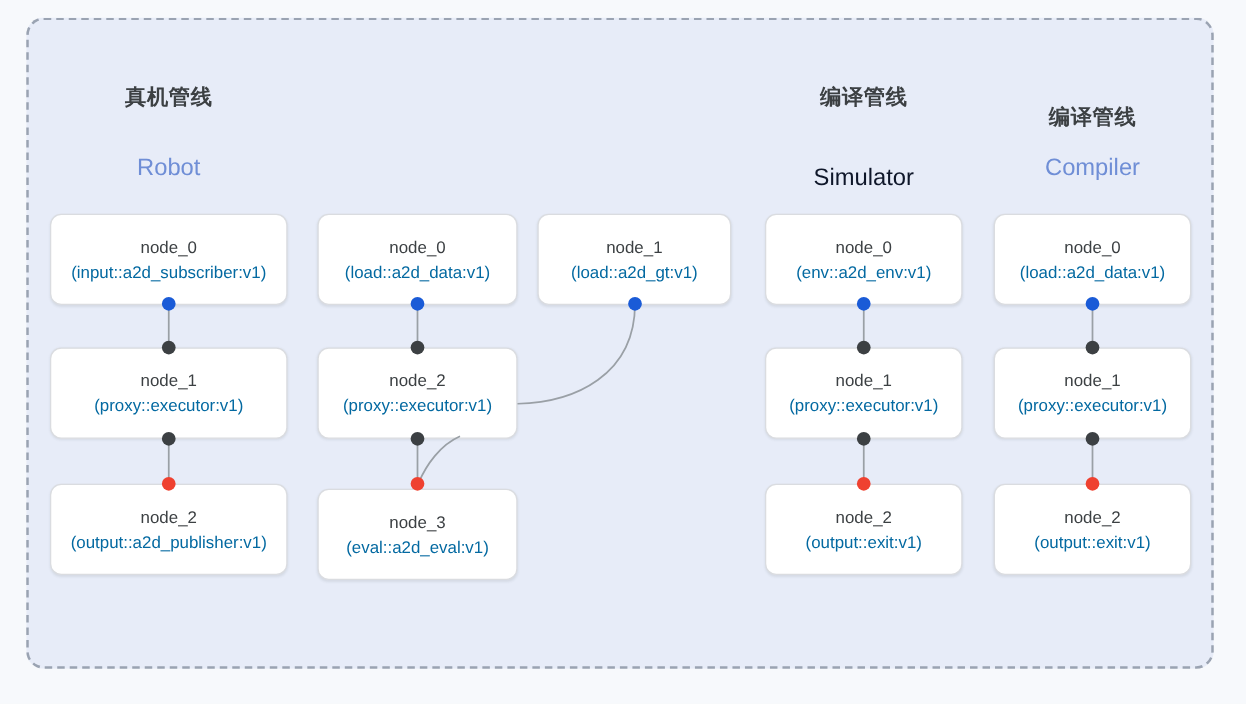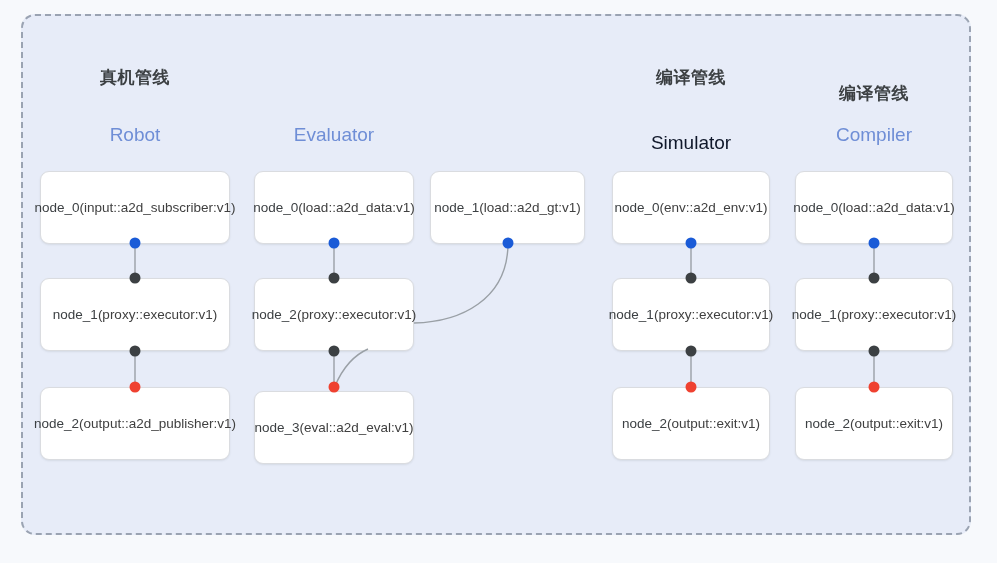--- a/index.html
+++ b/index.html
@@ -72,33 +72,33 @@
 
   
   .node-box {
     position: absolute;
     box-sizing: border-box;
     background: #ffffff;
     border: 1px solid #dadce0;
     border-radius: 9px;
     box-shadow: 0 1px 2px rgba(60,64,67,0.10);
     display: flex;
-    flex-direction: row;
+    flex-direction: column;
     align-items: center;
     justify-content: center;
   }
   .node-title {
     font-size: 13.5px;
     color: #3c4043;
     line-height: 20px;
     white-space: nowrap;
   }
   .node-sub {
     font-size: 13.5px;
-    color: #404040;
+    color: #0369a1;
     line-height: 20px;
     white-space: nowrap;
   }
 
   
   .port {
     position: absolute;
     width: 11px;
     height: 11px;
     border-radius: 50%;
@@ -155,21 +155,20 @@
         <div class="node-box" style="left: 0px; top: 278px; width: 190px; height: 73px;">
           <div class="node-title">node_1</div>
           <div class="node-sub">(proxy::executor:v1)</div>
         </div>
         <div class="node-box" style="left: 0px; top: 387px; width: 190px; height: 73px;">
           <div class="node-title">node_2</div>
           <div class="node-sub">(output::a2d_publisher:v1)</div>
         </div>
       </div>
       <div class="column" style="left: 254px; width: 160px; height: 563px;">
-        <div class="col-subtitle" style="top: 124px; color: rgb(111, 142, 214);">Evaluator</div>
         <div class="node-box" style="left: 0px; top: 171px; width: 160px; height: 73px;">
           <div class="node-title">node_0</div>
           <div class="node-sub">(load::a2d_data:v1)</div>
         </div>
         <div class="node-box" style="left: 0px; top: 278px; width: 160px; height: 73px;">
           <div class="node-title">node_2</div>
           <div class="node-sub">(proxy::executor:v1)</div>
         </div>
         <div class="node-box" style="left: 0px; top: 391px; width: 160px; height: 73px;">
           <div class="node-title">node_3</div>

